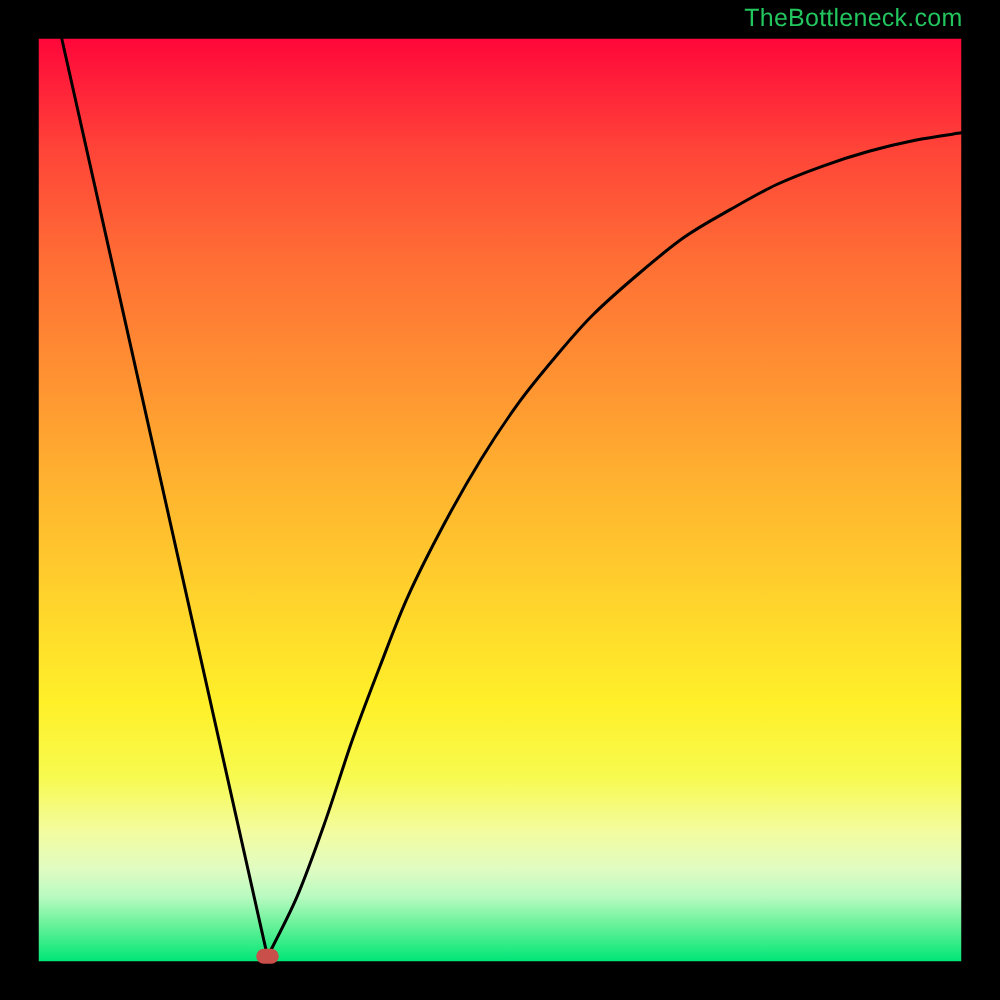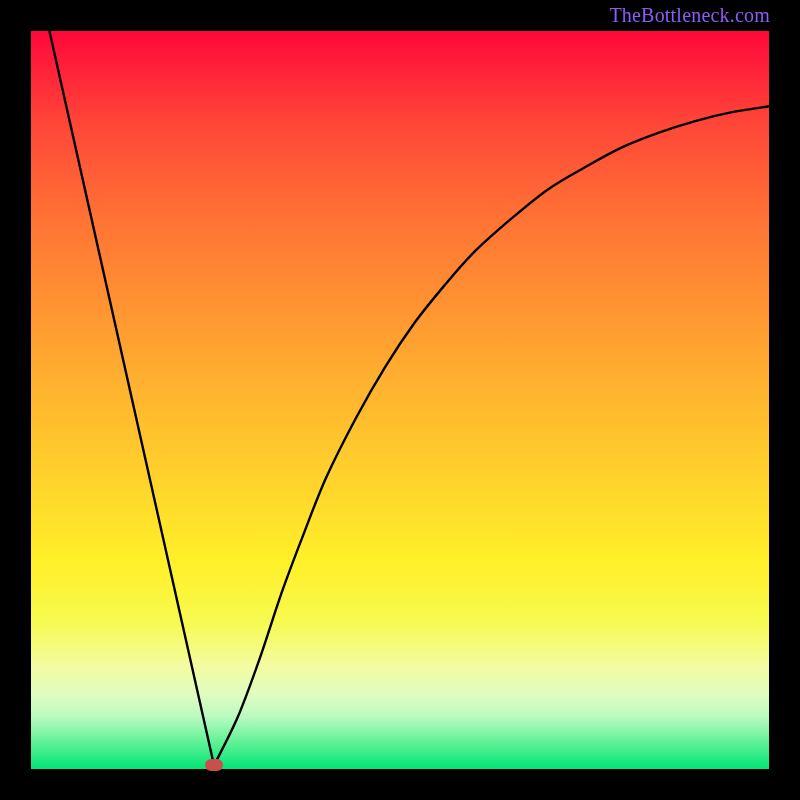--- a/index.html
+++ b/index.html
@@ -29,22 +29,22 @@
       #e0fcc2 90%,
       #b8fac0 93%,
       #6af29a 96%,
       #00e676 100%
     );
   }
   .attribution {
     position: absolute;
     top: 4px;
     right: 30px;
-    color: #8b5cf6;
-    font-family: Liberation Serif, serif;
+    color: #22c55e;
+    font-family: Liberation Sans, sans-serif;
     font-size: 20px;
     letter-spacing: 0.2px;
     font-weight: 500;
   }
   .curve-svg {
     position: absolute;
     left: 31px;
     top: 31px;
     width: 738px;
     height: 738px;

